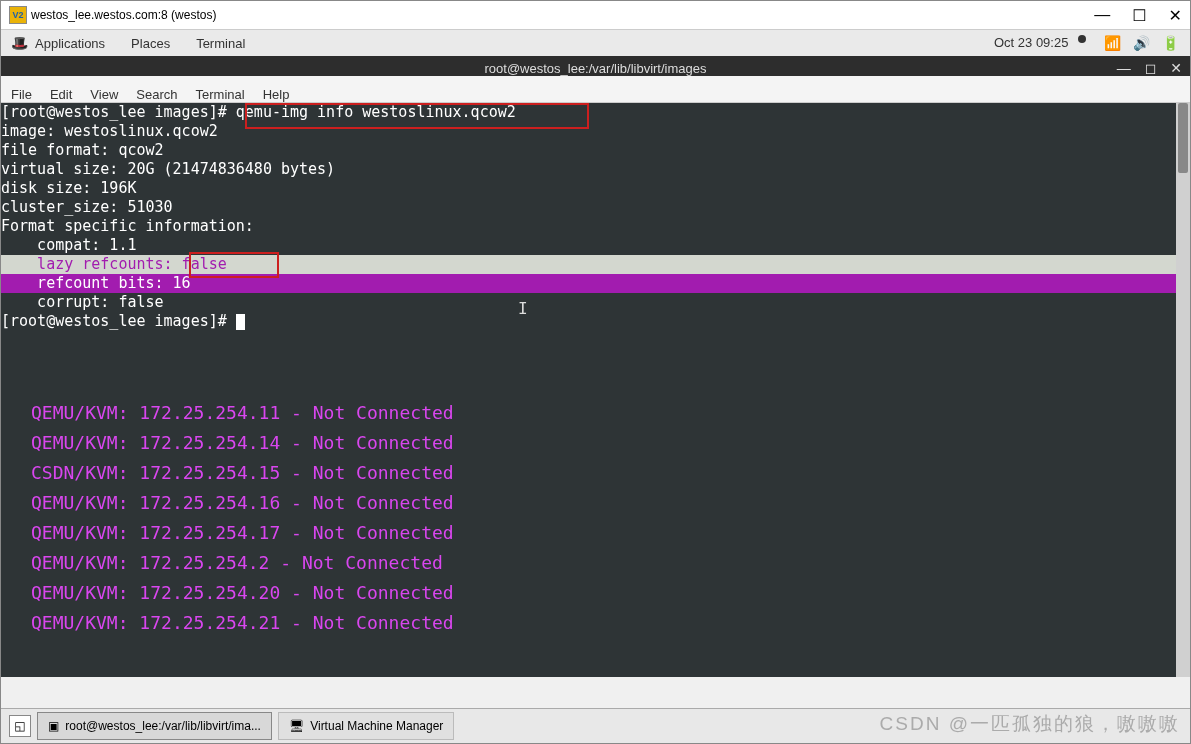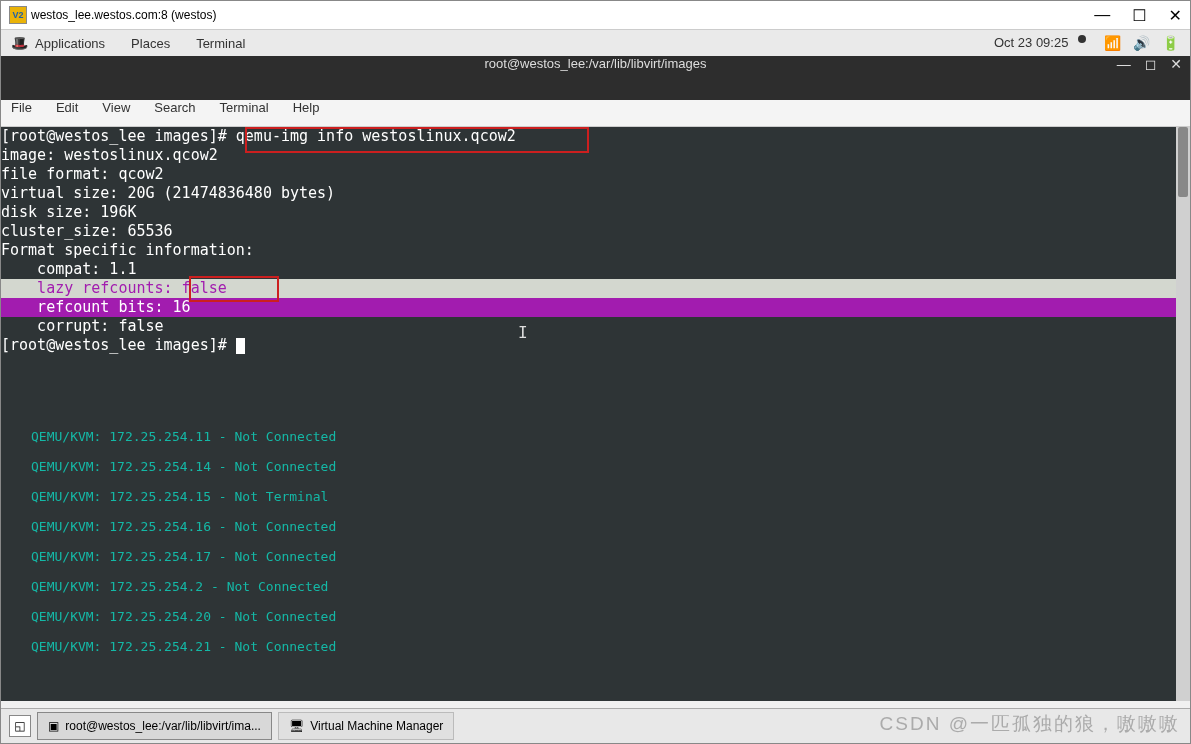--- a/index.html
+++ b/index.html
@@ -5,31 +5,31 @@
   html,body{margin:0;padding:0;width:1191px;height:744px;overflow:hidden;font-family:sans-serif;background:#fff}
   .outer{border:1px solid #888;width:1189px;height:742px;position:relative;background:#f0f0f0}
   .win-titlebar{height:28px;display:flex;align-items:center;padding:0 8px;background:#fff;border-bottom:1px solid #ccc;font-size:12px}
   .win-titlebar .vnc-ico{display:inline-flex;width:16px;height:16px;background:#eab308;border:1px solid #888;font-size:9px;align-items:center;justify-content:center;margin-right:4px;font-weight:bold;color:#1a5faa}
   .win-ctrls{margin-left:auto;display:flex;gap:22px;font-size:16px}
   .gnome-topbar{height:26px;background:#eaeaea;display:flex;align-items:center;padding:0 10px;font-size:13px;color:#333}
   .redhat{width:16px;height:16px;margin-right:8px;color:#c00;font-size:14px}
   .gnome-topbar .right{margin-left:auto;display:flex;align-items:flex-start;gap:10px;font-size:13px}
   .dot{width:8px;height:8px;border-radius:50%;background:#333;display:inline-block}
   .status-icons span{margin-left:8px}
-  .term-win-titlebar{height:44px;background:#2d2d2d;color:#ddd;display:flex;align-items:flex-start;justify-content:center;font-size:13px;position:relative}
+  .term-win-titlebar{height:20px;background:#2d2d2d;color:#ddd;display:flex;align-items:flex-end;justify-content:center;font-size:13px;position:relative}
   .term-win-ctrls{position:absolute;right:8px;display:flex;gap:14px;color:#ddd;font-size:14px}
-  .term-menubar{height:26px;background:#f4f4f4;display:flex;align-items:flex-start;padding:0 10px;gap:24px;font-size:13px;color:#333;border-bottom:1px solid #ccc}
+  .term-menubar{height:26px;background:#f4f4f4;display:flex;align-items:flex-end;padding:0 10px;gap:18px;font-size:13px;color:#333;border-bottom:1px solid #ccc}
   .term-body{background:#2e3436;color:#fff;font-family:"DejaVu Sans Mono",monospace;font-size:15px;line-height:19px;height:574px;position:relative}
   .term-body pre{margin:0;white-space:pre;padding:0}
   .prompt-line .p{color:#fff}
   .highlight-row{background:#d3d7cf;color:#a21caf;display:block}
   .select-row{background:#a21caf;color:#fff;display:block}
   .redbox1{position:absolute;border:2px solid #cc1f1f;left:244px;top:0px;width:340px;height:22px;pointer-events:none}
   .redbox2{position:absolute;border:2px solid #cc1f1f;left:188px;top:149px;width:86px;height:22px;pointer-events:none}
-  .bg-list{position:absolute;left:30px;top:295px;color:#14b8a6;font-size:13px;line-height:30px}
+  .bg-list{position:absolute;left:30px;top:295px;color:#d946ef;font-size:18px;line-height:30px}
   .cursor-i{position:absolute;left:517px;top:196px;color:#ddd;font-size:16px}
   .taskbar{position:absolute;bottom:0;left:0;right:0;height:34px;background:#e8e8e8;border-top:1px solid #aaa;display:flex;align-items:center;padding:0 8px;gap:6px;font-size:12px}
   .taskbar .sq{width:20px;height:20px;border:1px solid #888;background:#fff;display:flex;align-items:center;justify-content:center}
   .taskbar .task{height:26px;padding:0 10px;border:1px solid #bbb;background:#e0e0e0;display:flex;align-items:center;gap:6px;max-width:260px}
   .taskbar .task.active{background:#d8d8d8;border-color:#888}
   .watermark{position:absolute;right:10px;bottom:6px;color:rgba(120,120,120,.55);font-size:19px;letter-spacing:2px}
   .cursor-block{display:inline-block;width:9px;height:16px;background:#fff;vertical-align:text-bottom}
   .gnome-topbar .item{margin-right:26px}
   .scrollbar{position:absolute;right:0;top:0;bottom:0;width:14px;background:#d0d0d0}
   .scrollbar .thumb{position:absolute;top:0;left:2px;right:2px;height:70px;background:#888;border-radius:2px}
@@ -82,34 +82,34 @@
     <span>Search</span>
     <span>Terminal</span>
     <span>Help</span>
   </div>
 
   <div class="term-body">
 
     <div class="bg-list">
       <div>QEMU/KVM: 172.25.254.11 - Not Connected</div>
       <div>QEMU/KVM: 172.25.254.14 - Not Connected</div>
-      <div>QEMU/KVM: 172.25.254.15 - Not Terminal</div>
+      <div>CSDN/KVM: 172.25.254.15 - Not Connected</div>
       <div>QEMU/KVM: 172.25.254.16 - Not Connected</div>
       <div>QEMU/KVM: 172.25.254.17 - Not Connected</div>
       <div>QEMU/KVM: 172.25.254.2 - Not Connected</div>
       <div>QEMU/KVM: 172.25.254.20 - Not Connected</div>
       <div>QEMU/KVM: 172.25.254.21 - Not Connected</div>
     </div>
 
     <pre><span class="prompt-line"><span class="p">[root@westos_lee images]# </span><span>qemu-img info westoslinux.qcow2</span></span>
 <span>image: westoslinux.qcow2</span>
 <span>file format: qcow2</span>
 <span>virtual size: 20G (21474836480 bytes)</span>
 <span>disk size: 196K</span>
-<span>cluster_size: 65536</span>
+<span>cluster_size: 51030</span>
 <span>Format specific information:</span>
 <span>    compat: 1.1</span>
 <span class="highlight-row">    lazy refcounts: false</span><span class="select-row">    refcount bits: 16</span><span>    corrupt: false</span>
 <span class="prompt-line"><span class="p">[root@westos_lee images]# </span><span class="cursor-block"></span></span></pre>
 
     <span class="redbox1"></span>
     <span class="redbox2"></span>
     <span class="cursor-i">I</span>
 
     <div class="scrollbar">

